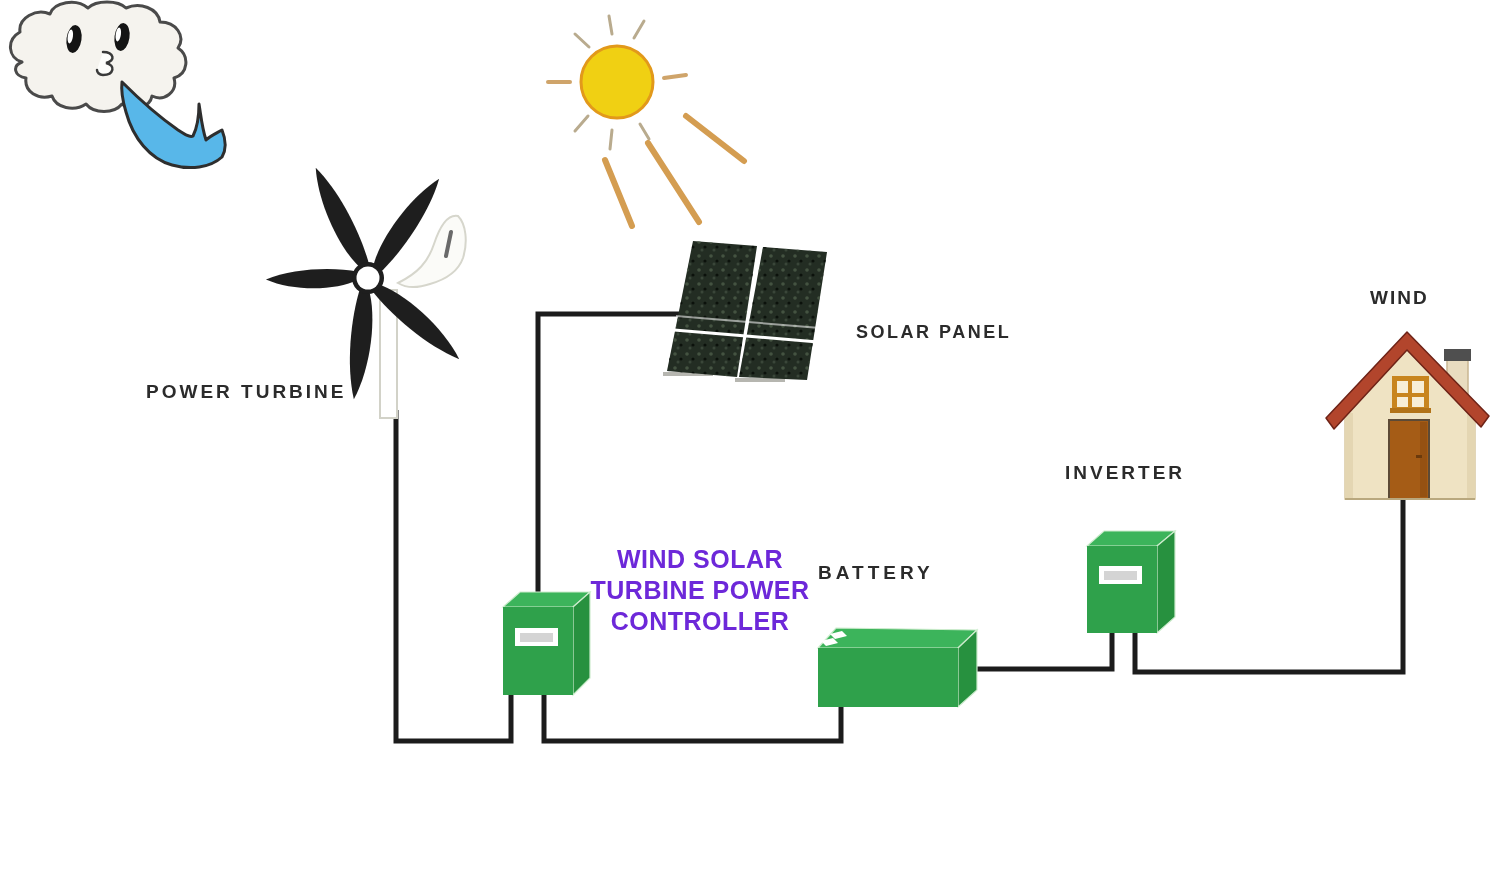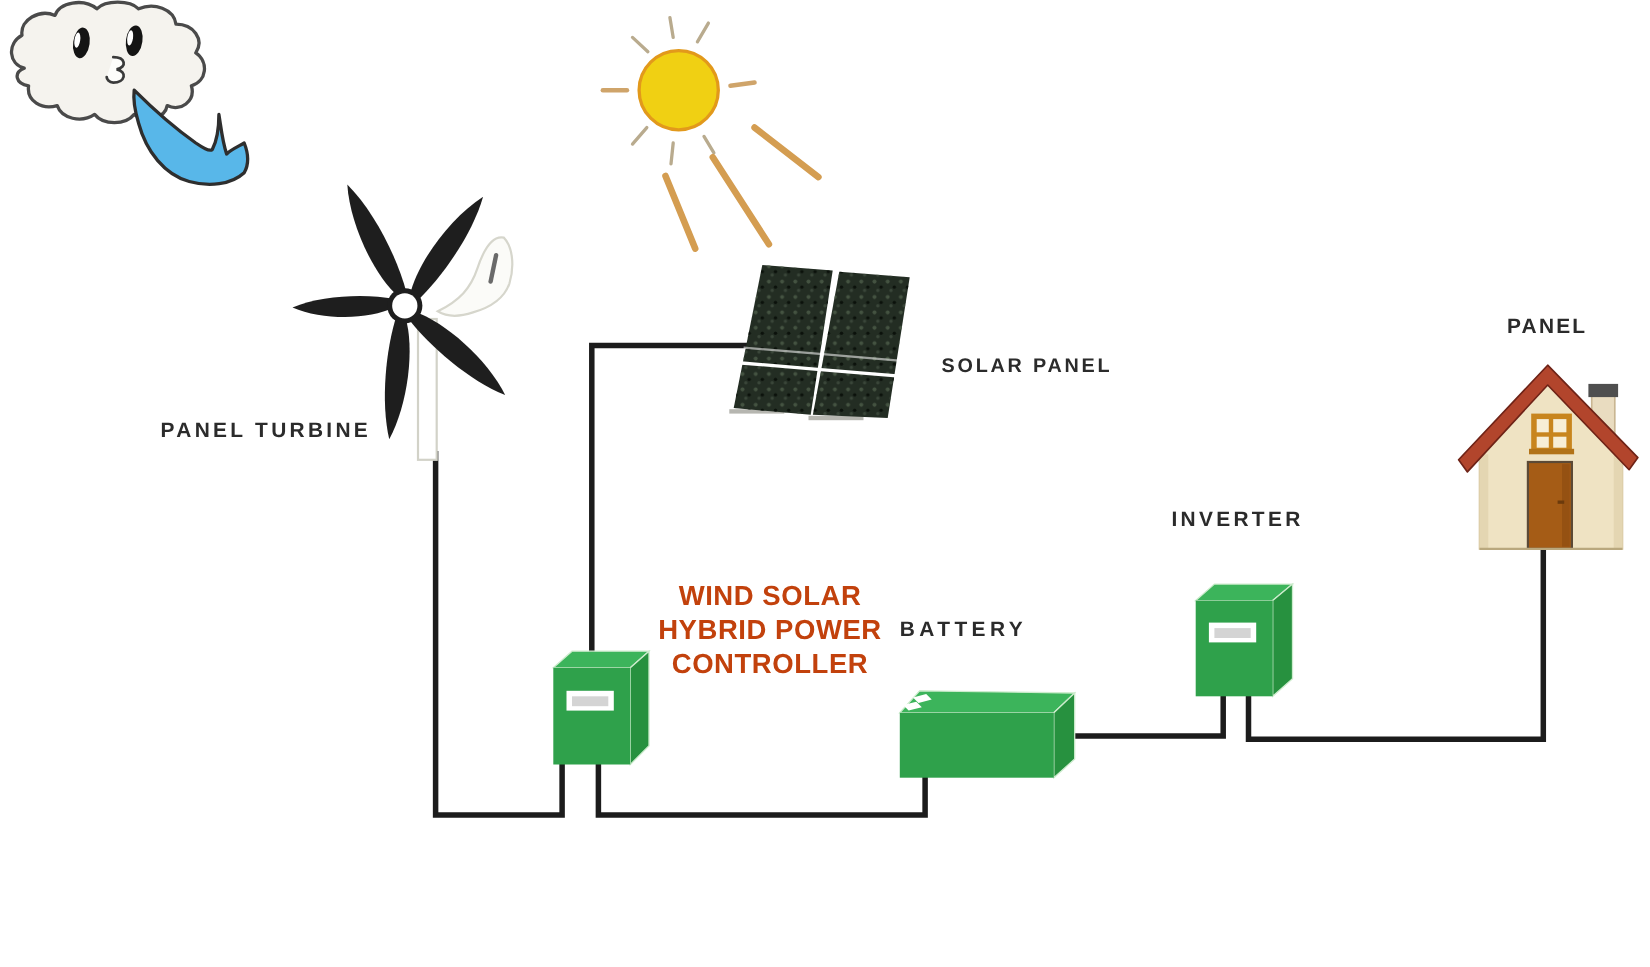--- a/index.html
+++ b/index.html
@@ -7,22 +7,22 @@
   #canvas{
     position:relative;width:1500px;height:879px;background:#ffffff;overflow:hidden;
     font-family:"Liberation Sans",sans-serif;
   }
   #canvas svg{position:absolute;overflow:visible;}
   .station-label{
     position:absolute;color:#2b2b2b;font-weight:700;font-size:19px;
     letter-spacing:3px;white-space:nowrap;
   }
   .controller-label{
-    position:absolute;left:588px;top:527px;width:224px;text-align:center;
-    color:#c2410c;font-weight:700;font-size:25px;letter-spacing:0.5px;line-height:31px;
+    position:absolute;left:588px;top:544px;width:224px;text-align:center;
+    color:#6d28d9;font-weight:700;font-size:25px;letter-spacing:0.5px;line-height:31px;
   }
   .controller-label span{display:block;}
   #wires{left:0;top:0;}
 </style>
 </head>
 <body>
 
 <div id="canvas">
 
   <svg id="wires" width="1500" height="879" viewBox="0 0 1500 879">
@@ -158,29 +158,29 @@
       <rect x="1390" y="408" width="41" height="5" fill="#b27318"></rect>
     </g>
     <g>
       <rect x="1389" y="420" width="40" height="79" stroke="#5c4a36" stroke-width="2" fill="#a55c16"></rect>
       <rect x="1420" y="422" width="7" height="75" fill="#8a4a10" opacity="0.6"></rect>
       <rect x="1416" y="455" width="6" height="3" fill="#6b3a0c"></rect>
     </g>
     <line x1="1345" y1="499" x2="1475" y2="499" stroke="#b9a87e" stroke-width="2"></line>
   </svg>
 
-  <div class="station-label" style="left:146px;top:381px">PANEL TURBINE</div>
+  <div class="station-label" style="left:146px;top:381px">POWER TURBINE</div>
 
   <div class="station-label" style="left:856px;top:322px;font-size:18px;letter-spacing:2.5px">SOLAR PANEL</div>
 
   <div class="controller-label">
     <span>WIND SOLAR</span>
-    <span>HYBRID POWER</span>
+    <span>TURBINE POWER</span>
     <span>CONTROLLER</span>
   </div>
 
   <div class="station-label" style="left:818px;top:562px;letter-spacing:4px">BATTERY</div>
 
   <div class="station-label" style="left:1065px;top:462px">INVERTER</div>
 
-  <div class="station-label" style="left:1370px;top:287px;letter-spacing:2px">PANEL</div>
+  <div class="station-label" style="left:1370px;top:287px;letter-spacing:2px">WIND</div>
 
 </div>
 
 </body></html>

